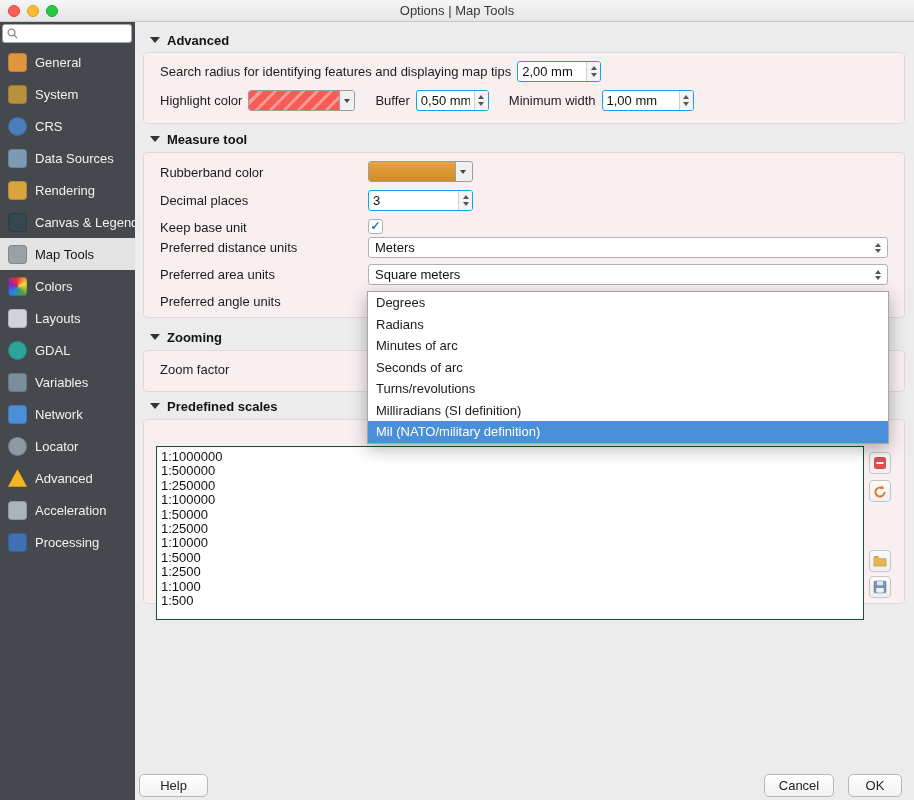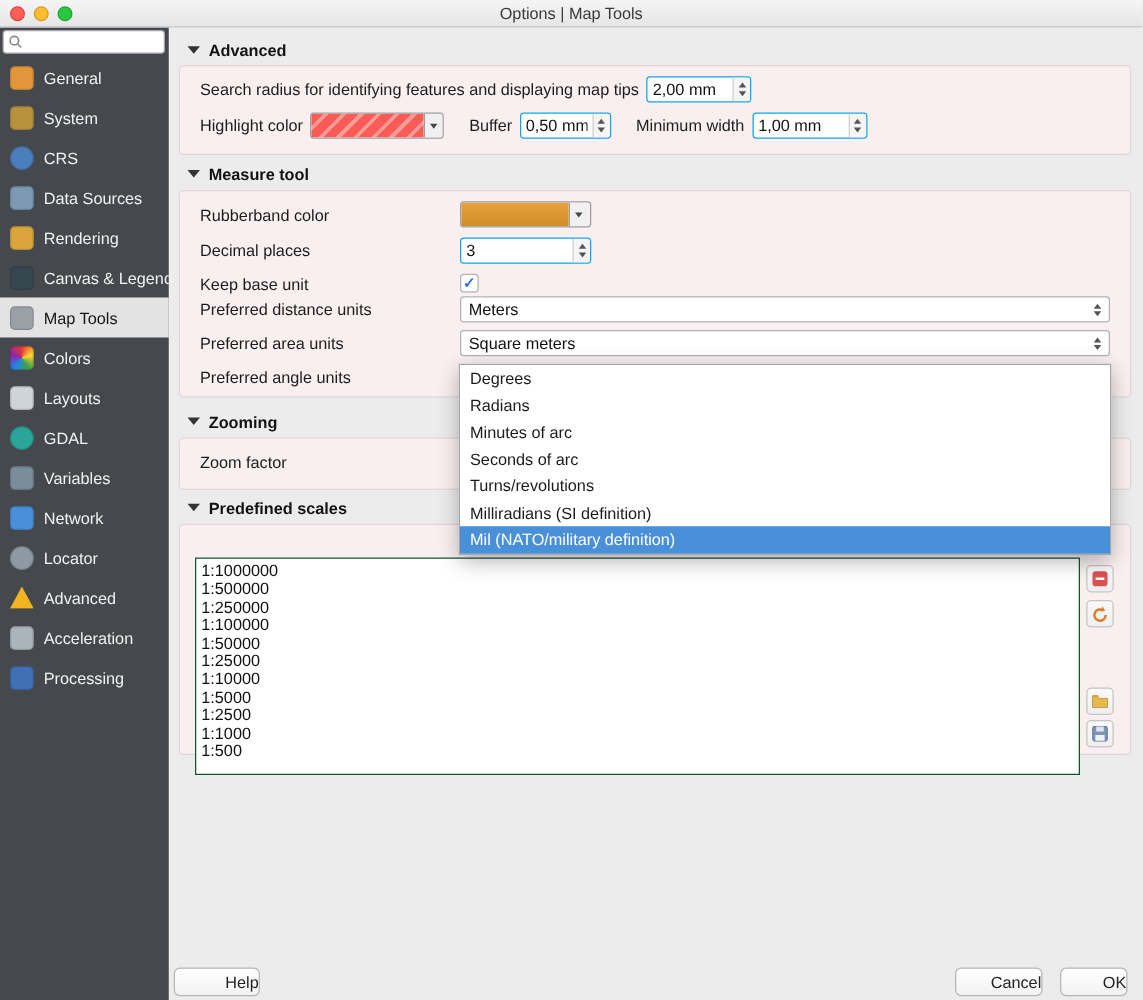--- a/index.html
+++ b/index.html
@@ -88,21 +88,21 @@
   .scales-list{position:absolute;left:21px;top:424px;width:708px;height:174px;background:#fff;border:1px solid #14532d;overflow:hidden;padding:3px 0 0 4px}
   .scale-row{font-size:13px;line-height:14.4px;color:#111;white-space:nowrap}
 
   .toolbtn{position:absolute;width:22px;height:22px;border:1px solid #c4c4c4;border-radius:4px;background:linear-gradient(#fafafa,#efefef);display:flex;align-items:center;justify-content:center;padding:0;z-index:5}
   .tb1{left:734px;top:430px}
   .tb2{left:734px;top:458px}
   .tb3{left:734px;top:528px}
   .tb4{left:734px;top:554px}
 
   
-  .btn{position:absolute;height:23px;background:linear-gradient(#ffffff,#f2f2f2);border:1px solid #b7b7b7;border-radius:5px;font:13px "Liberation Sans",sans-serif;color:#222;text-align:right;line-height:21px}
+  .btn{position:absolute;height:23px;background:linear-gradient(#ffffff,#f2f2f2);border:1px solid #b7b7b7;border-radius:5px;font:13px "Liberation Sans",sans-serif;color:#222;text-align:center;line-height:21px}
   .btn-help{left:4px;top:752px;width:69px}
   .btn-cancel{left:629px;top:752px;width:70px}
   .btn-ok{left:713px;top:752px;width:54px}
 </style>
 </head>
 <body>
 
 <div class="titlebar">
   <div class="traffic t-red"></div>
   <div class="traffic t-yellow"></div>

